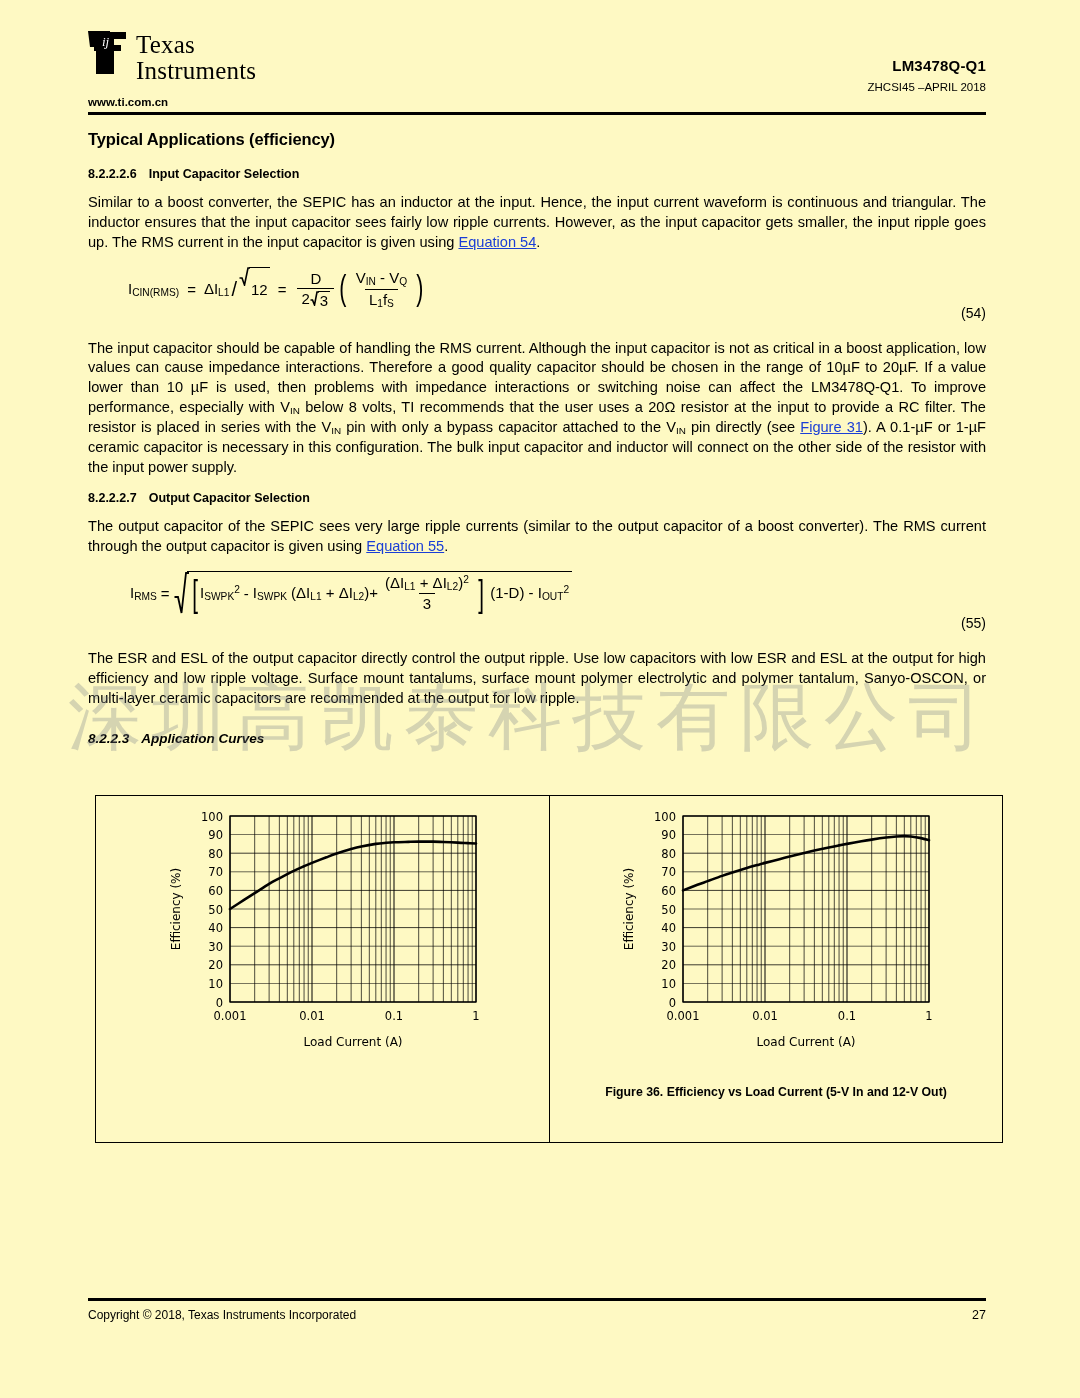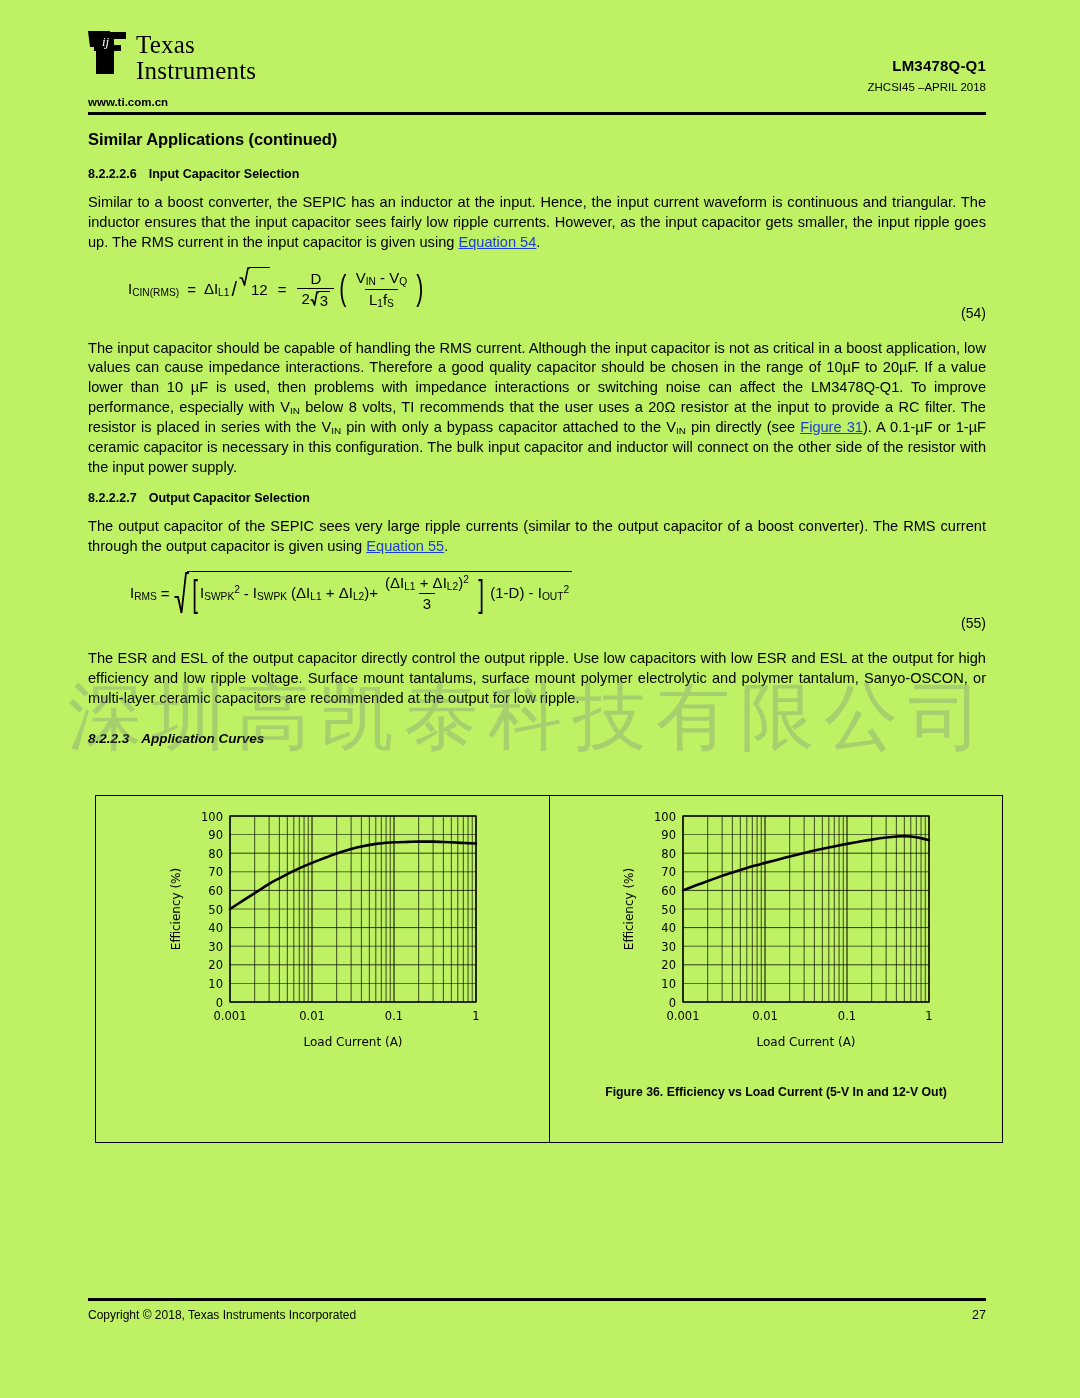--- a/index.html
+++ b/index.html
@@ -9,21 +9,21 @@
   }
   body {
     font-family: "Liberation Sans", sans-serif;
     color: #000000;
   }
   .page {
     position: relative;
     width: 1080px;
     height: 1398px;
     margin: 0 auto;
-    background: #bef264;
+    background: #fef9c3;
     overflow: hidden;
   }
 
   
   .header {
     position: absolute;
     left: 88px;
     top: 24px;
     width: 898px;
     height: 90px;
@@ -258,21 +258,21 @@
       </div>
     </div>
     <div class="doc-part">LM3478Q-Q1</div>
     <div class="doc-rev">ZHCSI45 –APRIL 2018</div>
     <div class="site-url">www.ti.com.cn</div>
   </div>
   <div class="header-rule"></div>
 
   <div class="content">
 
-    <h1 class="section-title">Similar Applications (continued)</h1>
+    <h1 class="section-title">Typical Applications (efficiency)</h1>
 
     <h2 class="subsec">
       <span class="num">8.2.2.2.6</span><span>Input Capacitor Selection</span>
     </h2>
 
     <p class="body">
       <span>Similar to a boost converter, the SEPIC has an inductor at the input. Hence, the input current waveform is continuous and triangular. The inductor ensures that the input capacitor sees fairly low ripple currents. However, as the input capacitor gets smaller, the input ripple goes up. The RMS current in the input capacitor is given using </span><a class="lnk" href="#">Equation 54</a><span>.</span>
     </p>
 
     <div class="eq-block eq54">

